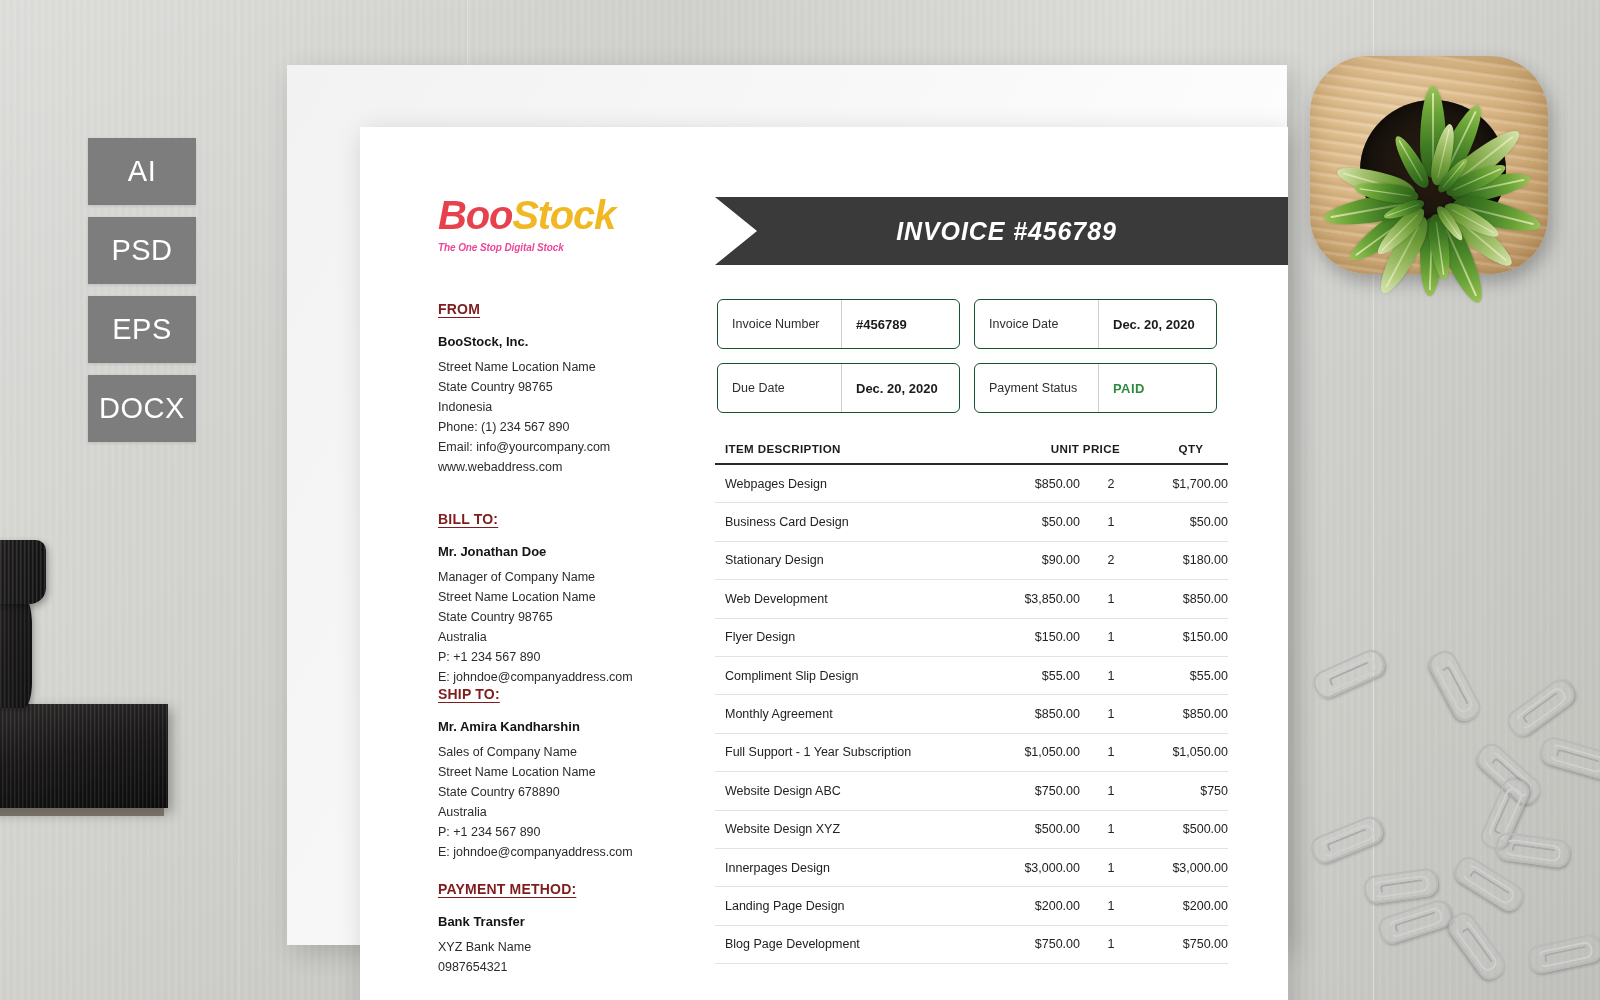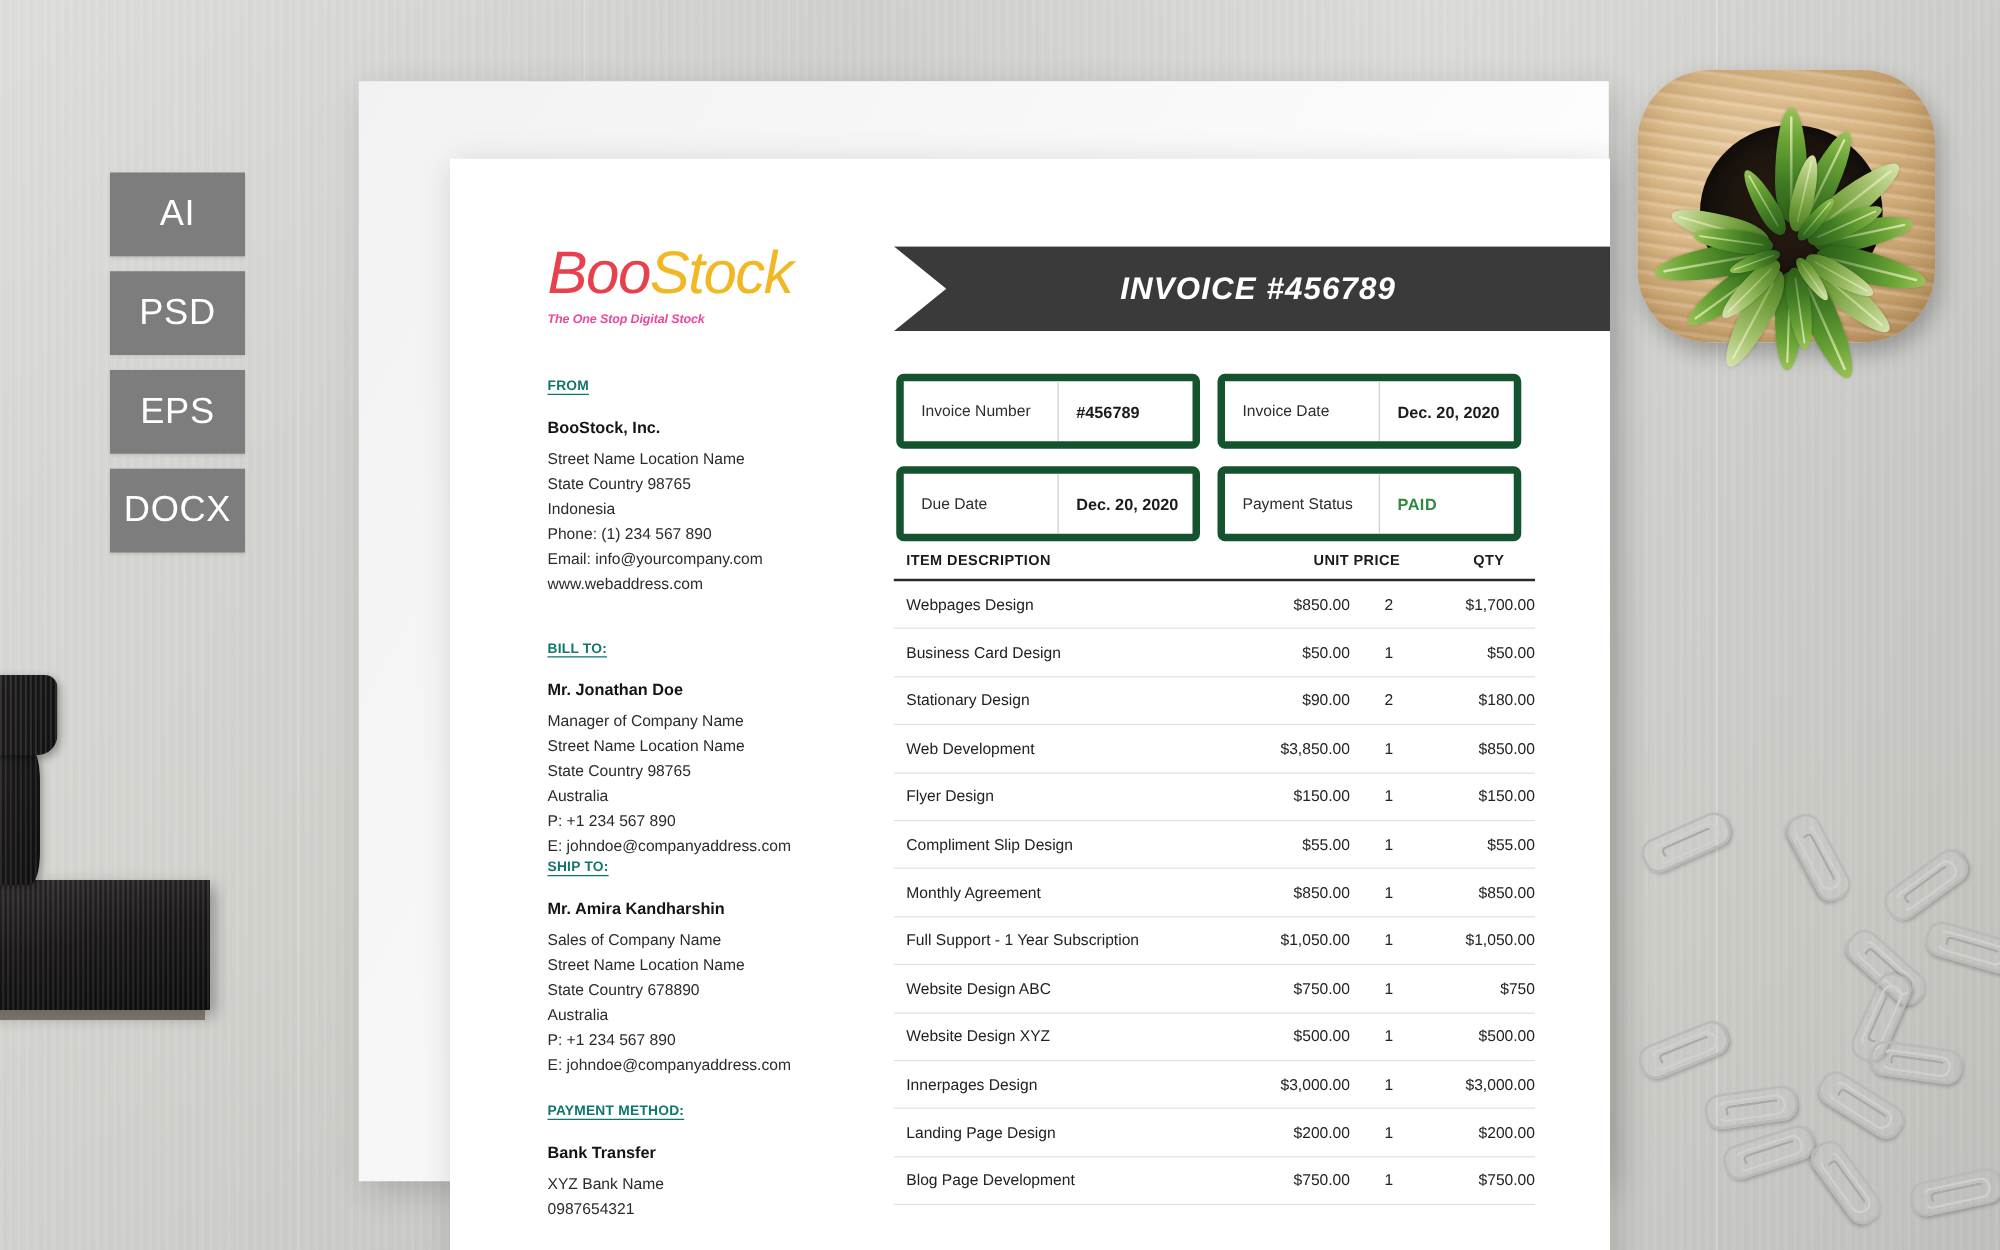--- a/index.html
+++ b/index.html
@@ -188,22 +188,22 @@
     width: 928px; height: 900px;
     background: #ffffff;
     box-shadow: 4px 6px 26px rgba(0,0,0,0.17);
     z-index: 5;
     overflow: hidden;
   }
 
   
   .logo-wrap { position: absolute; left: 78px; top: 68px; }
   .logo-text {
-    font-size: 48px;
-    font-weight: 400;
+    font-size: 40px;
+    font-weight: 700;
     font-style: italic;
     letter-spacing: -1.2px;
     line-height: 1;
   }
   .logo-boo { color: #e8414e; }
   .logo-stock { color: #f2b824; }
   .logo-tag {
     margin-top: 7px;
     font-size: 10px;
     font-weight: 700;
@@ -237,21 +237,21 @@
     left: 357px; top: 172px;
     width: 500px;
     display: grid;
     grid-template-columns: 243px 243px;
     grid-gap: 14px;
   }
   .infobox {
     display: flex;
     align-items: stretch;
     height: 48px;
-    border: 6px solid #14532d;
+    border: 1px solid #14532d;
     border-radius: 6px;
     overflow: hidden;
     background: #fff;
   }
   .infobox .lab {
     flex: 0 0 124px;
     display: flex;
     align-items: center;
     padding-left: 14px;
     font-size: 12.5px;
@@ -266,23 +266,23 @@
     padding-left: 14px;
     font-size: 13px;
     font-weight: 700;
     color: #1b1b1b;
   }
   .infobox .val.paid { color: #2e8b3d; letter-spacing: .4px; }
 
   
   .addr { position: absolute; left: 78px; font-size: 12.5px; color: #2b2b2b; line-height: 20px; width: 250px; }
   .addr .hd {
-    font-size: 11px;
+    font-size: 14px;
     font-weight: 700;
-    color: #0f766e;
+    color: #7f1d1d;
     text-decoration: underline;
     text-underline-offset: 3px;
     letter-spacing: .2px;
     margin-bottom: 13px;
   }
   .addr .nm { font-weight: 700; color: #141414; font-size: 13px; margin-bottom: 5px; }
   .addr .ln { white-space: nowrap; }
 
   .addr-from { top: 172px; }
   .addr-bill { top: 382px; }

